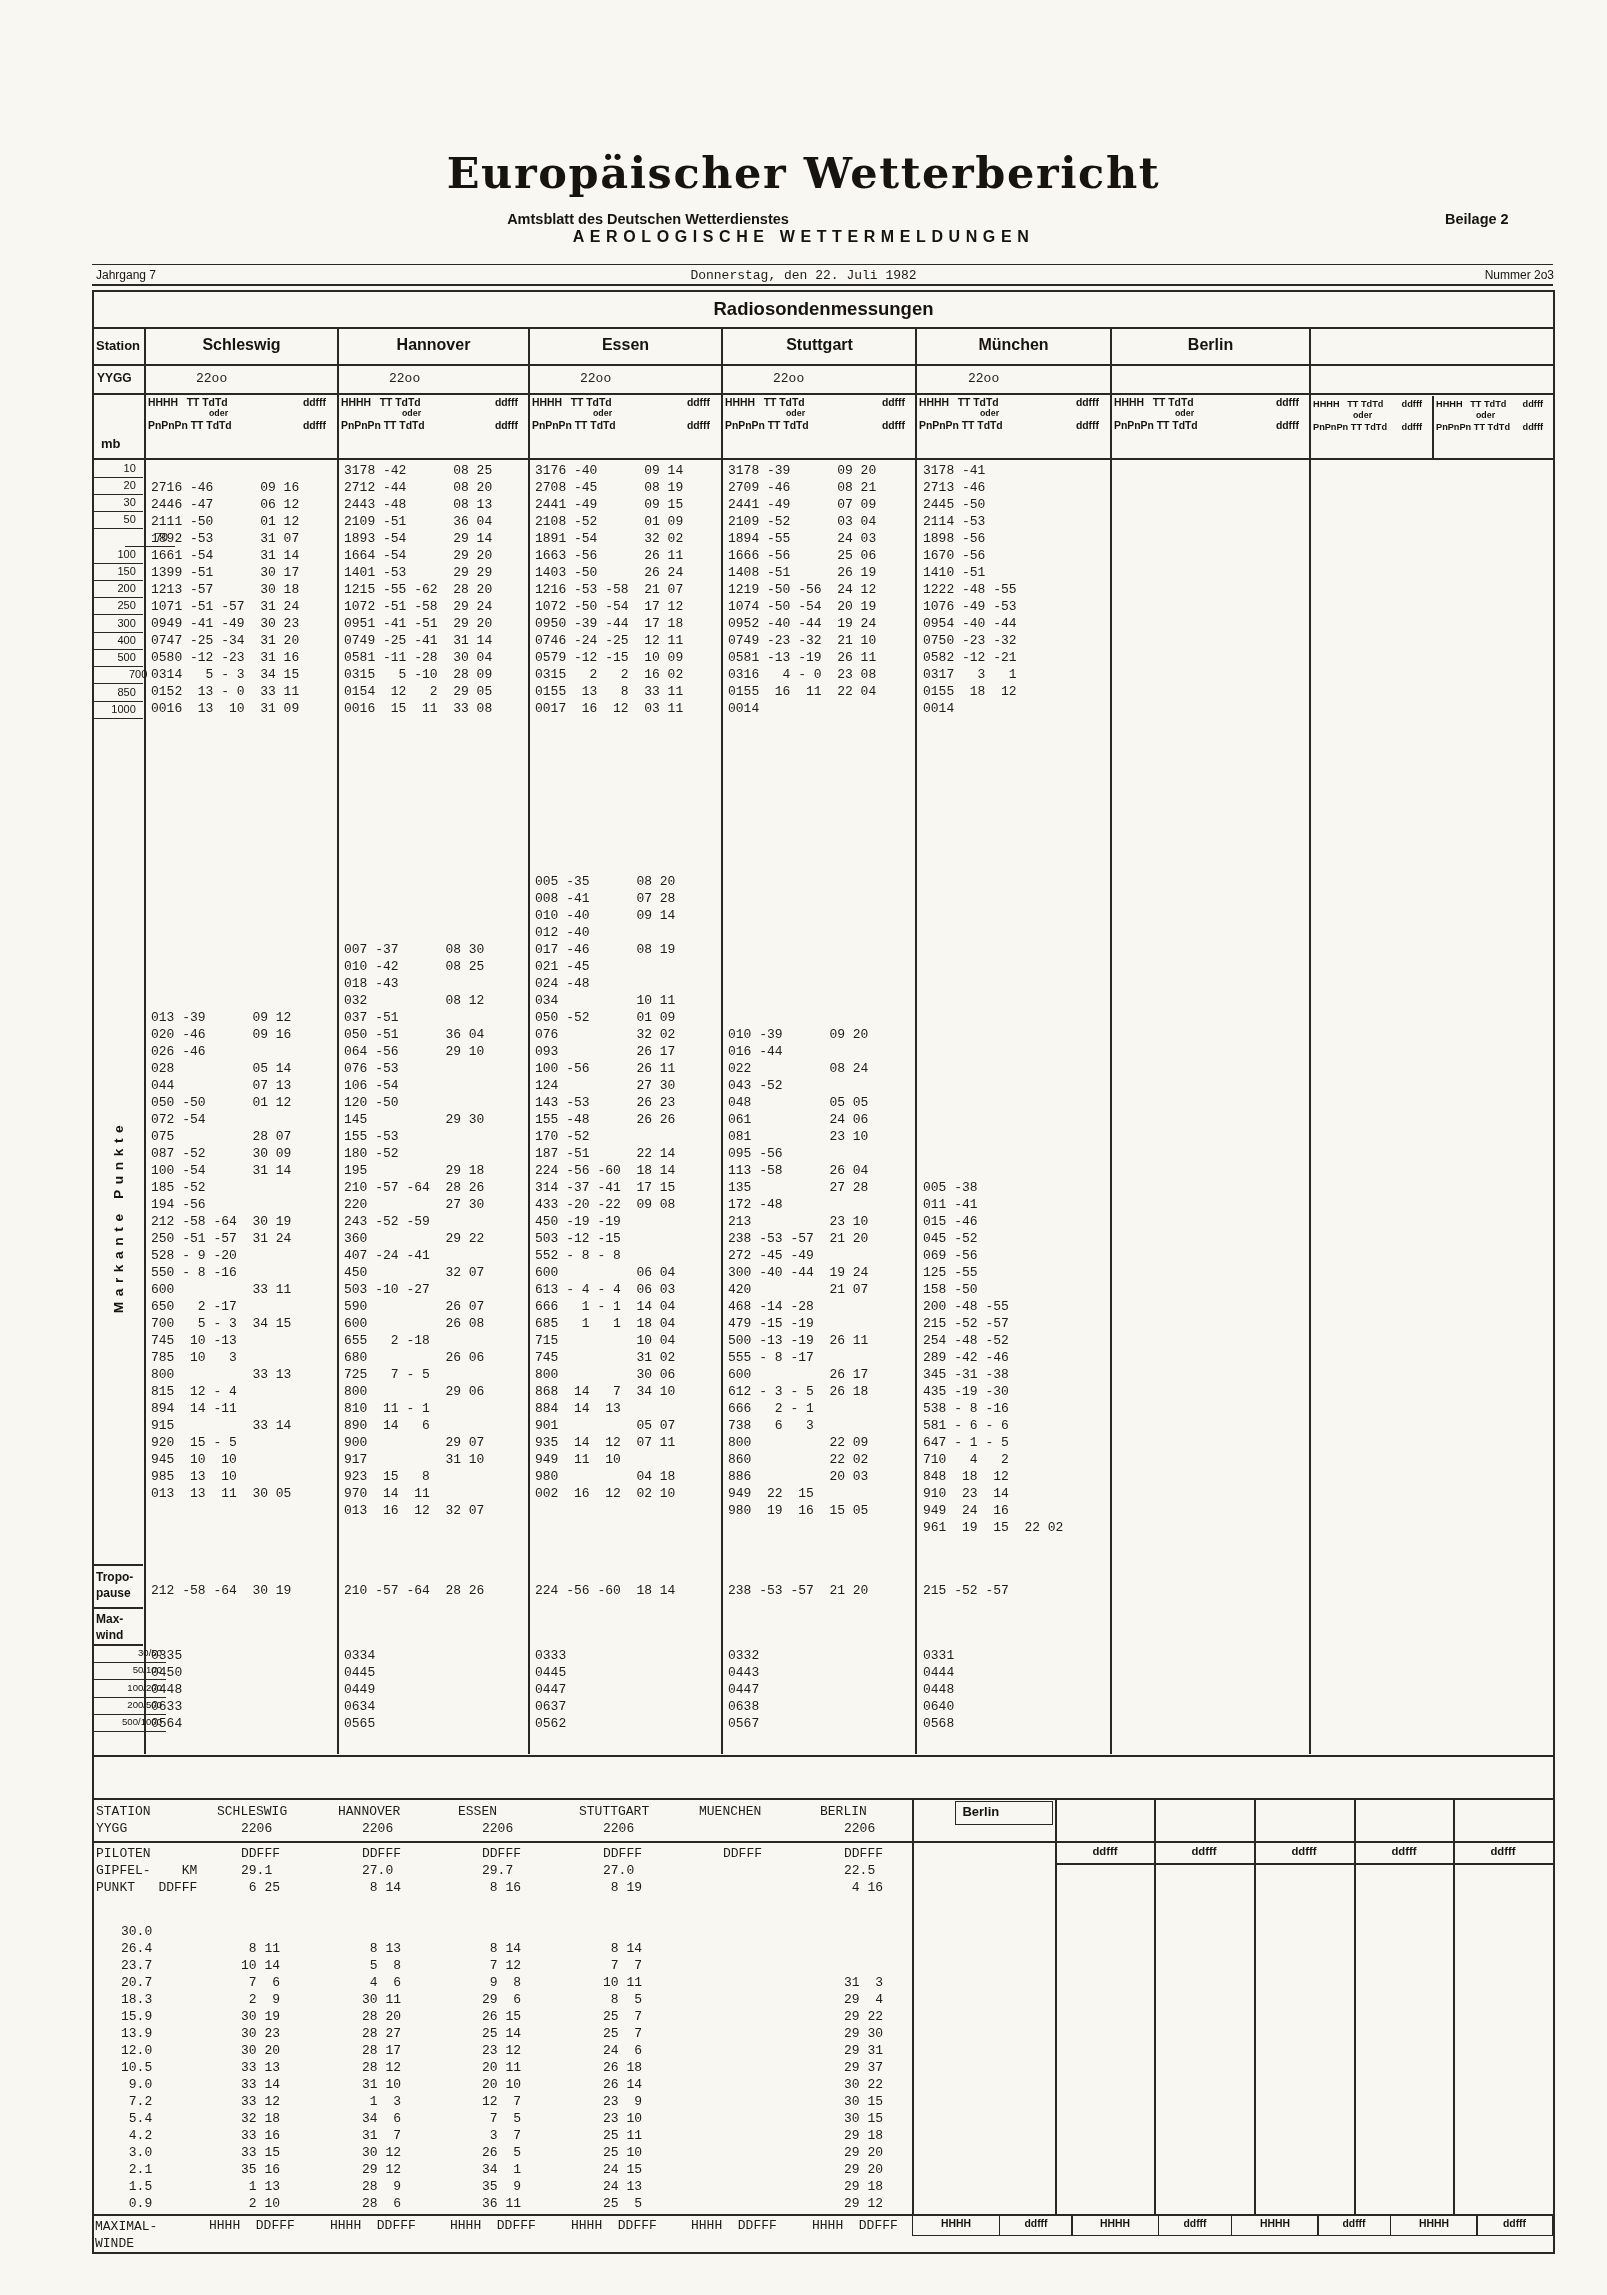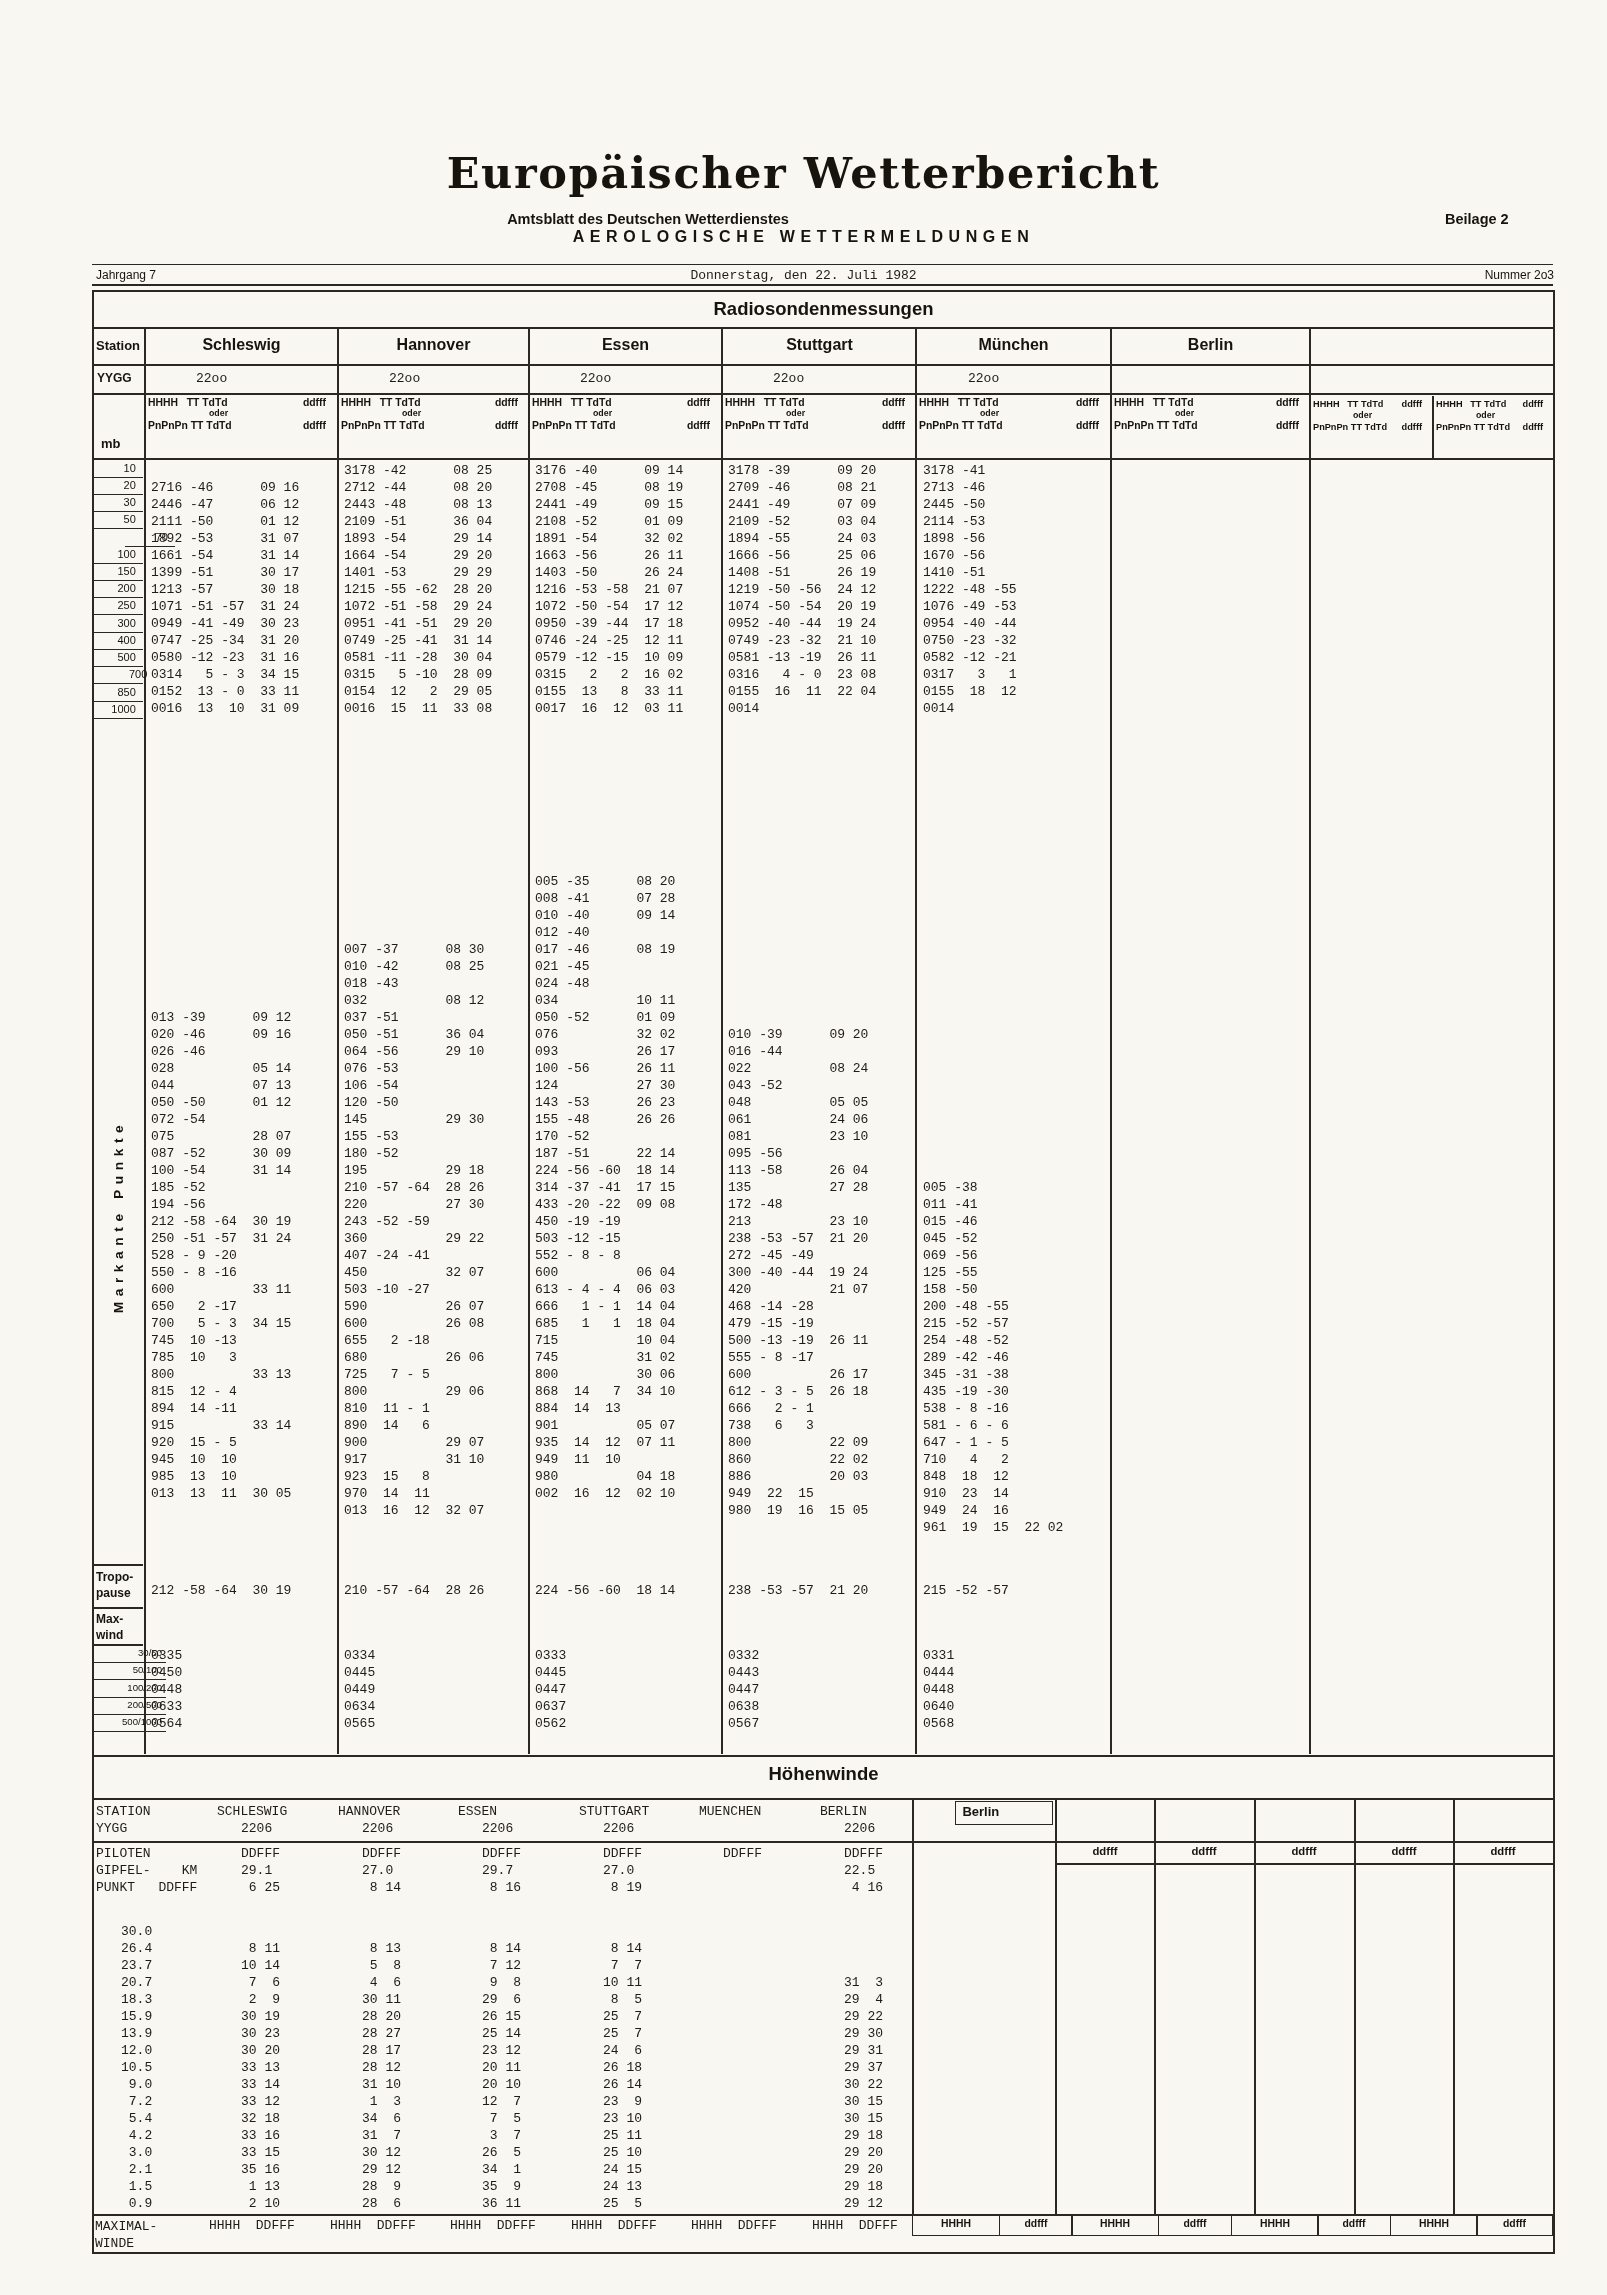--- a/index.html
+++ b/index.html
@@ -455,21 +455,20 @@
 0443
 0447
 0638
 0567</div>
   <div class="mono" style="left:923px;top:1647px;">0331
 0444
 0448
 0640
 0568</div>
 
-  <div class="a sect-title ctr" style="left:92px;top:1763px;width:1463px;">Höhenwinde</div>
 
   <i class="vl" style="left:912px;top:1798px;height:416px;"></i>
   <i class="vl" style="left:1055px;top:1798px;height:416px;"></i>
   <i class="vl" style="left:1154px;top:1798px;height:416px;"></i>
   <i class="vl" style="left:1254px;top:1798px;height:416px;"></i>
   <i class="vl" style="left:1354px;top:1798px;height:416px;"></i>
   <i class="vl" style="left:1453px;top:1798px;height:416px;"></i>
 
   <div class="mono" style="left:96px;top:1803px;">STATION
 YYGG</div>

